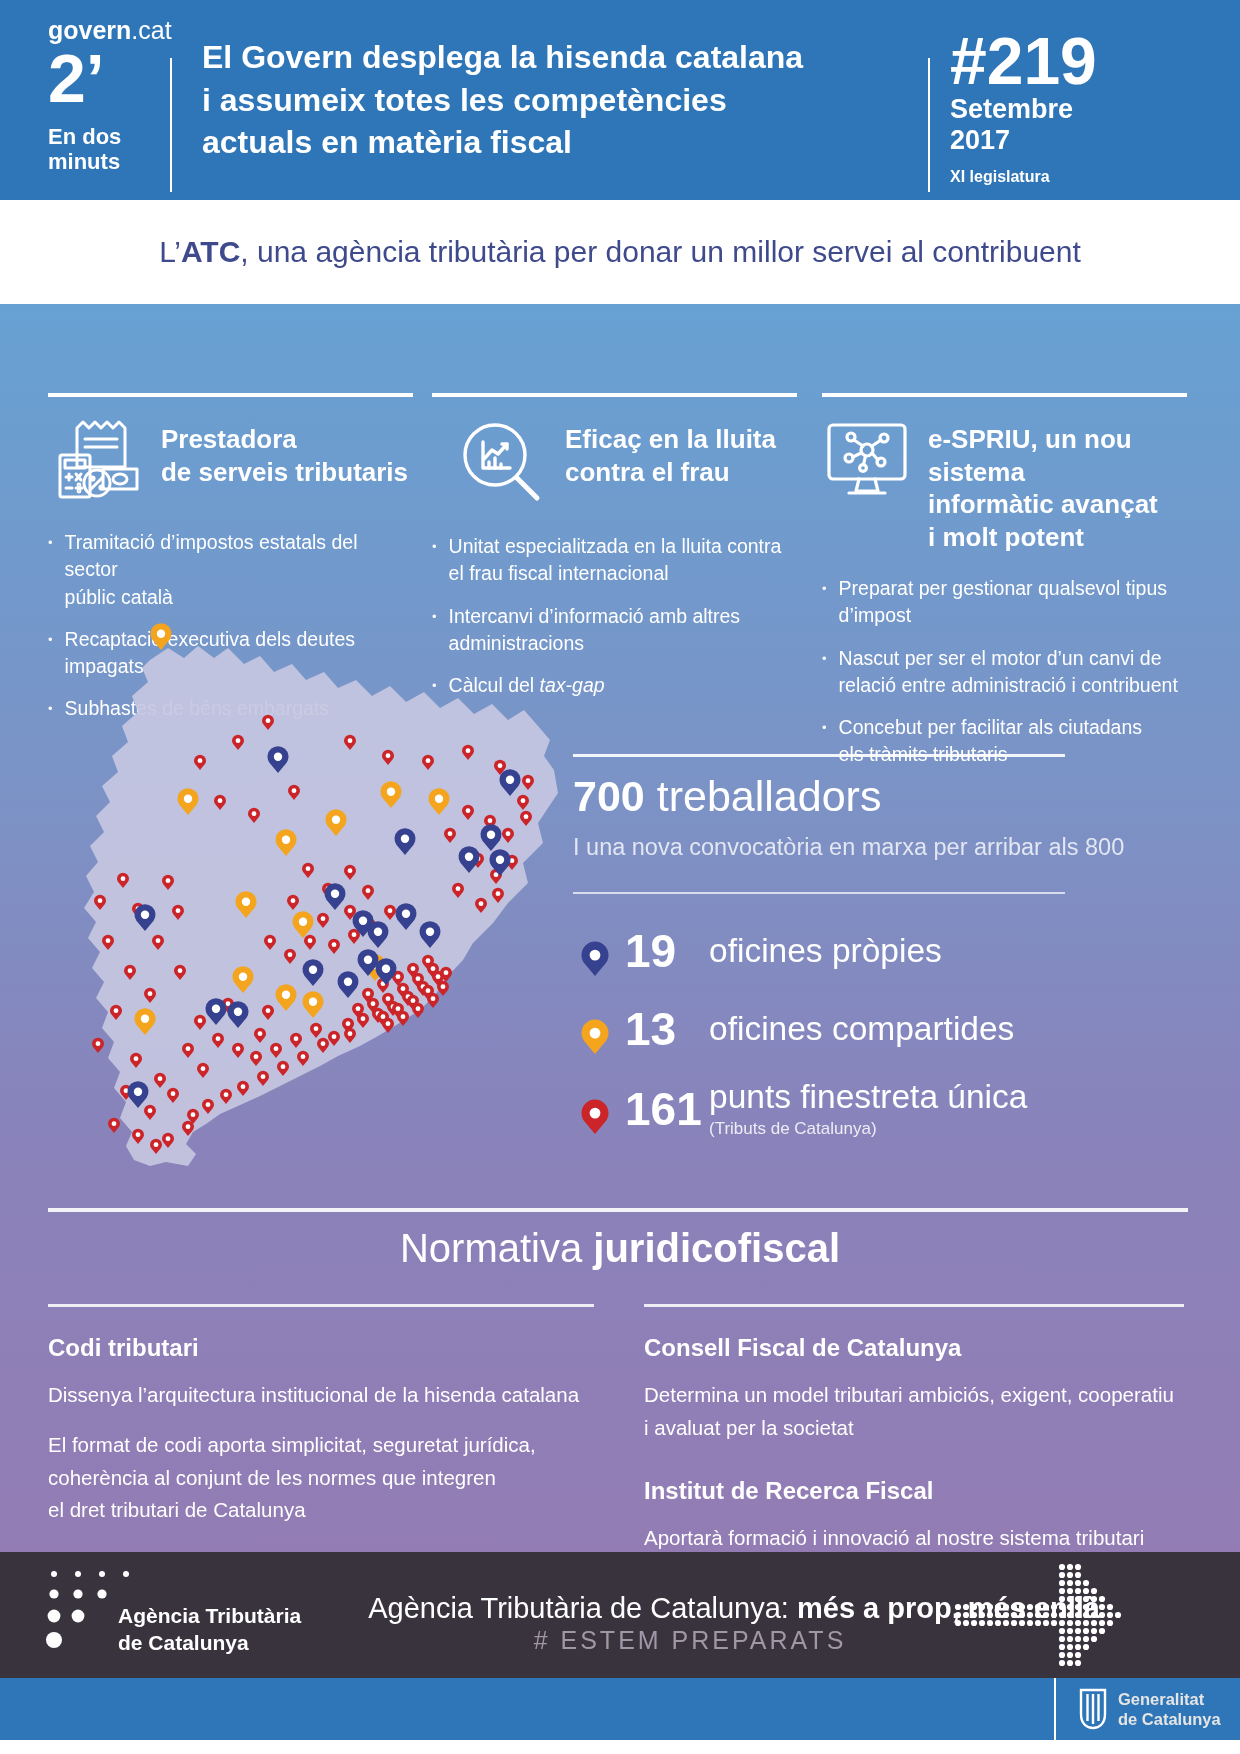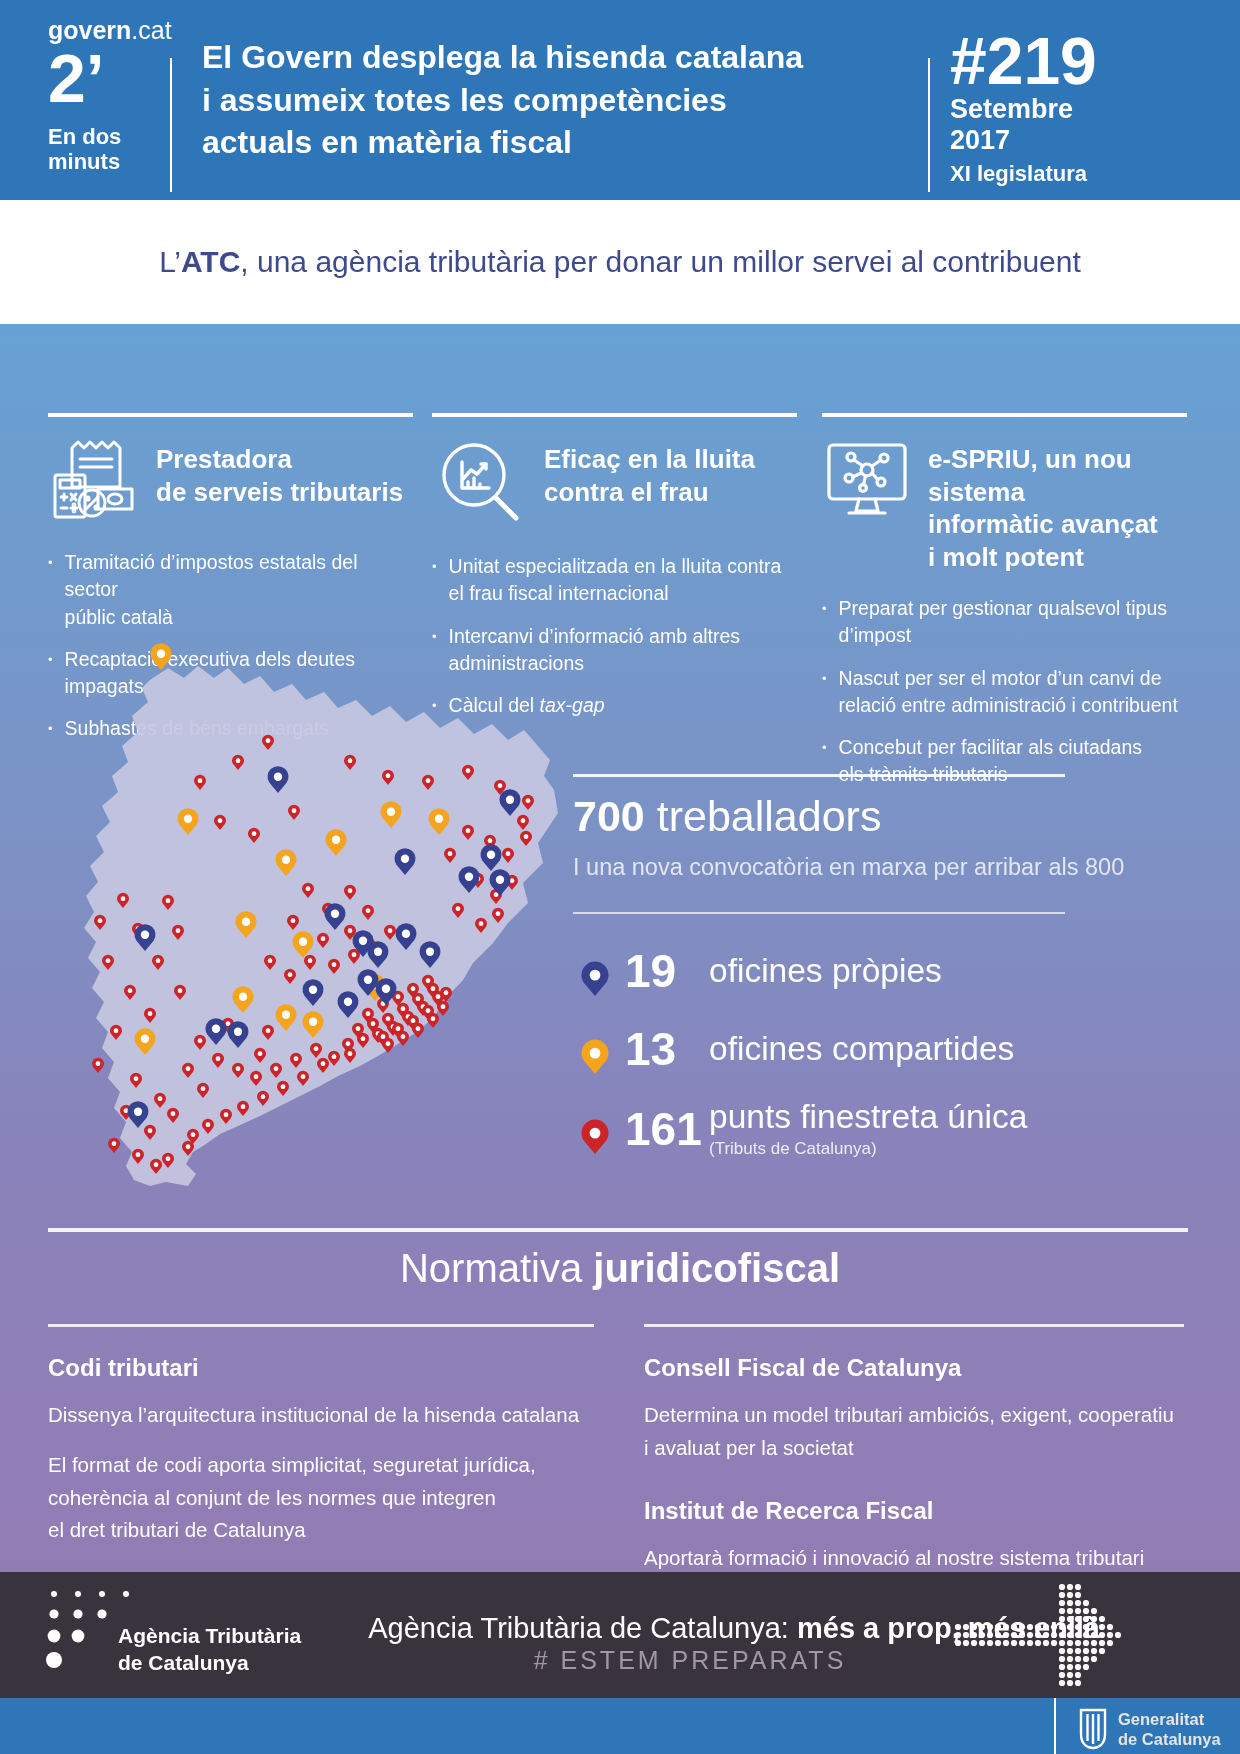--- a/index.html
+++ b/index.html
@@ -13,30 +13,30 @@
   .badge{position:absolute;left:48px;top:44px;}
   .badge-num{font-size:68px;font-weight:bold;line-height:1;}
   .badge-sub{font-size:22px;font-weight:bold;line-height:1.15;margin-top:12px;white-space:pre-line;}
   .vline{position:absolute;width:2px;background:#fff;top:58px;height:134px;}
   .vline1{left:170px;} .vline2{left:928px;}
   .title{position:absolute;left:202px;top:36px;font-size:32px;font-weight:bold;line-height:1.33;white-space:pre-line;}
   .issue{position:absolute;left:950px;top:28px;}
   .issue-num{font-size:66px;font-weight:bold;line-height:1;}
   .issue-month{font-size:27px;font-weight:bold;line-height:1.15;}
   .issue-year{font-size:27px;font-weight:bold;line-height:1.15;}
-  .issue-leg{font-size:22px;font-weight:bold;margin-top:5px;}
+  .issue-leg{font-size:16px;font-weight:bold;margin-top:12px;}
 
   
-  .subband{height:124px;background:#fff;color:#3e4a8c;display:flex;flex-direction:column;align-items:center;justify-content:center;font-size:30px;line-height:1.32;text-align:center;}
+  .subband{height:104px;background:#fff;color:#3e4a8c;display:flex;flex-direction:column;align-items:center;justify-content:center;font-size:30px;line-height:1.32;text-align:center;}
 
   
   .grad{position:relative;height:1248px;background:linear-gradient(180deg,#67a1d3 0%,#7b93c6 38%,#8a82ba 68%,#937cb4 100%);color:#fff;}
   .col{position:absolute;top:89px;width:365px;border-top:4px solid #fff;padding-top:18px;}
   .col1{left:48px;} .col2{left:432px;} .col3{left:822px;}
-  .col-head{display:flex;align-items:flex-start;gap:16px;}
+  .col-head{display:flex;align-items:flex-start;gap:16px;justify-content:center;}
   .col-title{font-size:26px;font-weight:bold;line-height:1.25;white-space:pre-line;margin-top:8px;}
   .bullets{list-style:none;margin:22px 0 0;padding:0;}
   .bullets li{display:flex;gap:12px;font-size:19.5px;line-height:1.4;margin-bottom:15px;white-space:pre-line;}
   .bullets li .dot{flex:0 0 auto;font-size:13px;margin-top:5px;opacity:.95;}
   .ic{flex:0 0 auto;}
 
   
   .map-svg{position:absolute;left:38px;top:284px;}
 
   

